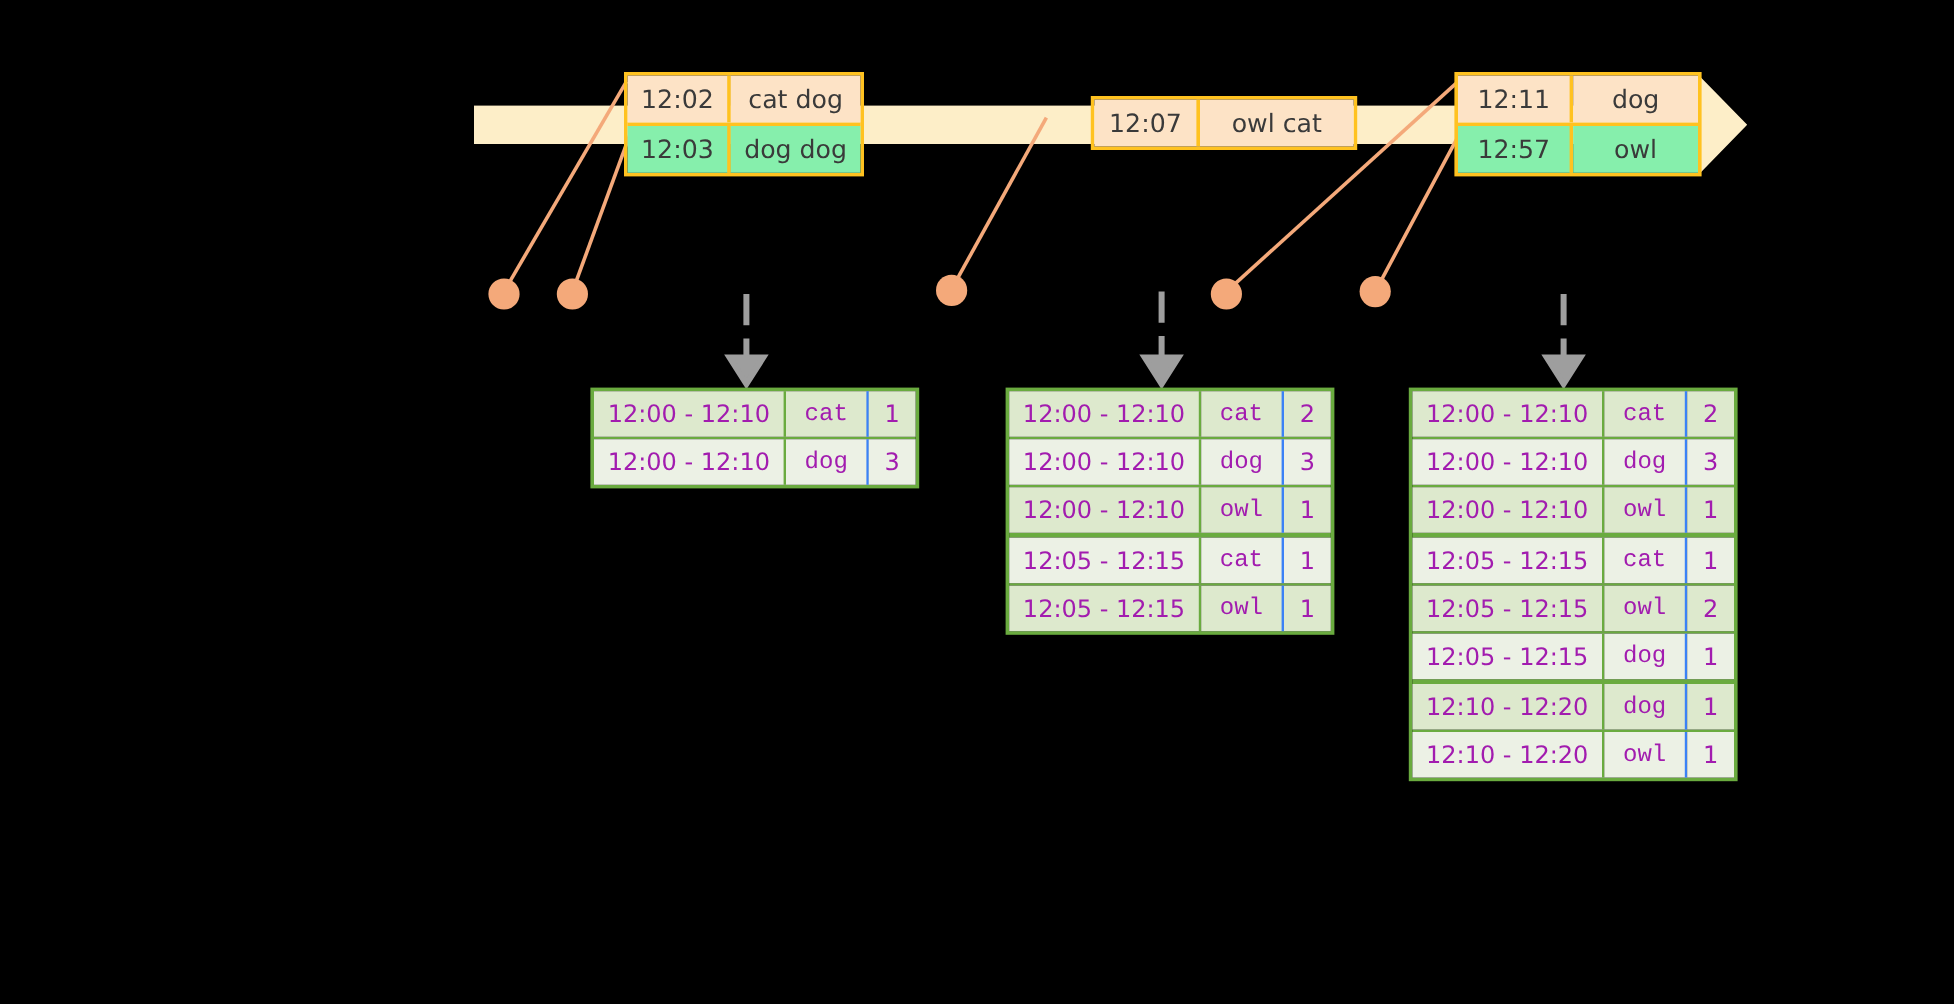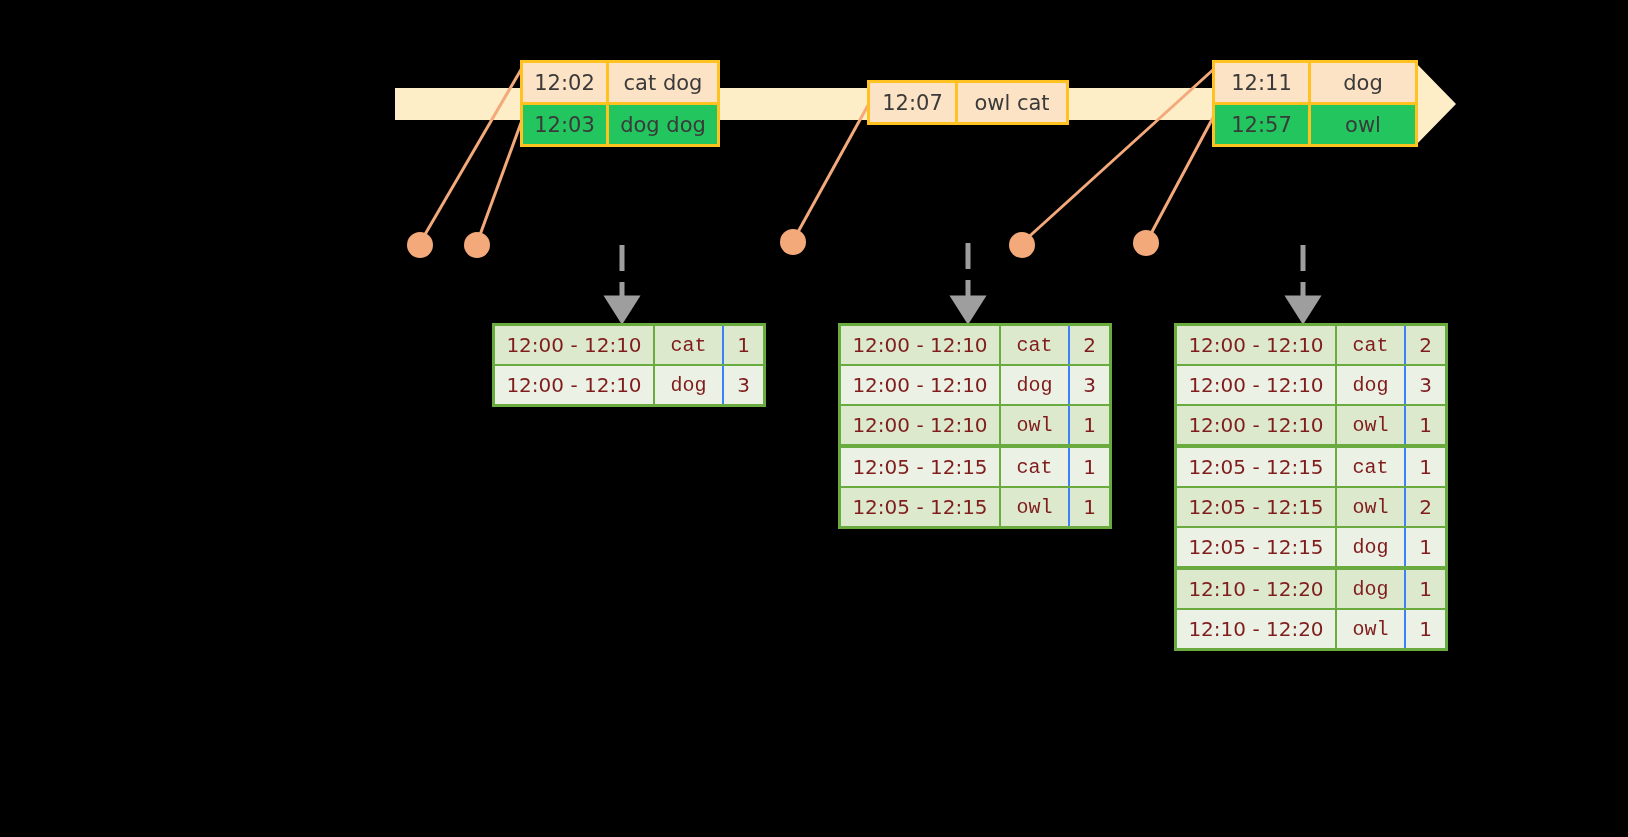--- a/index.html
+++ b/index.html
@@ -12,38 +12,38 @@
   .timeline{position:absolute;left:395px;top:88px;width:1020px;height:32px;
             background:#fdeec8;}
 
   
   .evt{position:absolute;border:3px solid #ffc220;box-sizing:border-box;}
   .evt-row{display:flex;align-items:stretch;}
   .evt-row + .evt-row{border-top:3px solid #ffc220;}
   .evt-cell{display:flex;align-items:center;justify-content:center;
             font-size:21px;color:#3a3a3a;box-sizing:border-box;height:39px;}
   .evt-row.shade .evt-cell{background:#fde3c6;}
-  .evt-row.plain .evt-cell{background:#22c55e;}
+  .evt-row.plain .evt-cell{background:#86efac;}
   .evt-time{width:86px;border-right:3px solid #ffc220;}
   .evt-val{width:108px;}
 
   #evt-a{left:520px;top:60px;}
-  #evt-b{left:867px;top:80px;}
+  #evt-b{left:909px;top:80px;}
   #evt-c{left:1212px;top:60px;}
   #evt-b .evt-time{width:88px;}
-  #evt-b .evt-val{width:108px;}
+  #evt-b .evt-val{width:128px;}
   #evt-c .evt-time{width:96px;}
   #evt-c .evt-val{width:104px;}
 
   
   .rtable{position:absolute;border:3px solid #6aab3f;box-sizing:border-box;}
   .rrow{display:flex;}
   .rrow + .rrow{border-top:2px solid #6aab3f;}
   .rcell{display:flex;align-items:center;justify-content:center;
-         font-size:20px;color:#7f1d1d;height:38px;box-sizing:border-box;}
+         font-size:20px;color:#a21caf;height:38px;box-sizing:border-box;}
   .rrow.even .rcell{background:#dde9cd;}
   .rrow.odd  .rcell{background:#ecf1e5;}
   .rwin{width:160px;border-right:2px solid #6aab3f;}
   .rkey{width:69px;border-right:2px solid #3b82f6;font-family:Liberation Mono, monospace;}
   .rcnt{width:39px;}
   .rrow.sep{border-top:4px solid #6aab3f;}
 
   #tbl-1{left:492px;top:323px;}
   #tbl-2{left:838px;top:323px;}
   #tbl-3{left:1174px;top:323px;}

